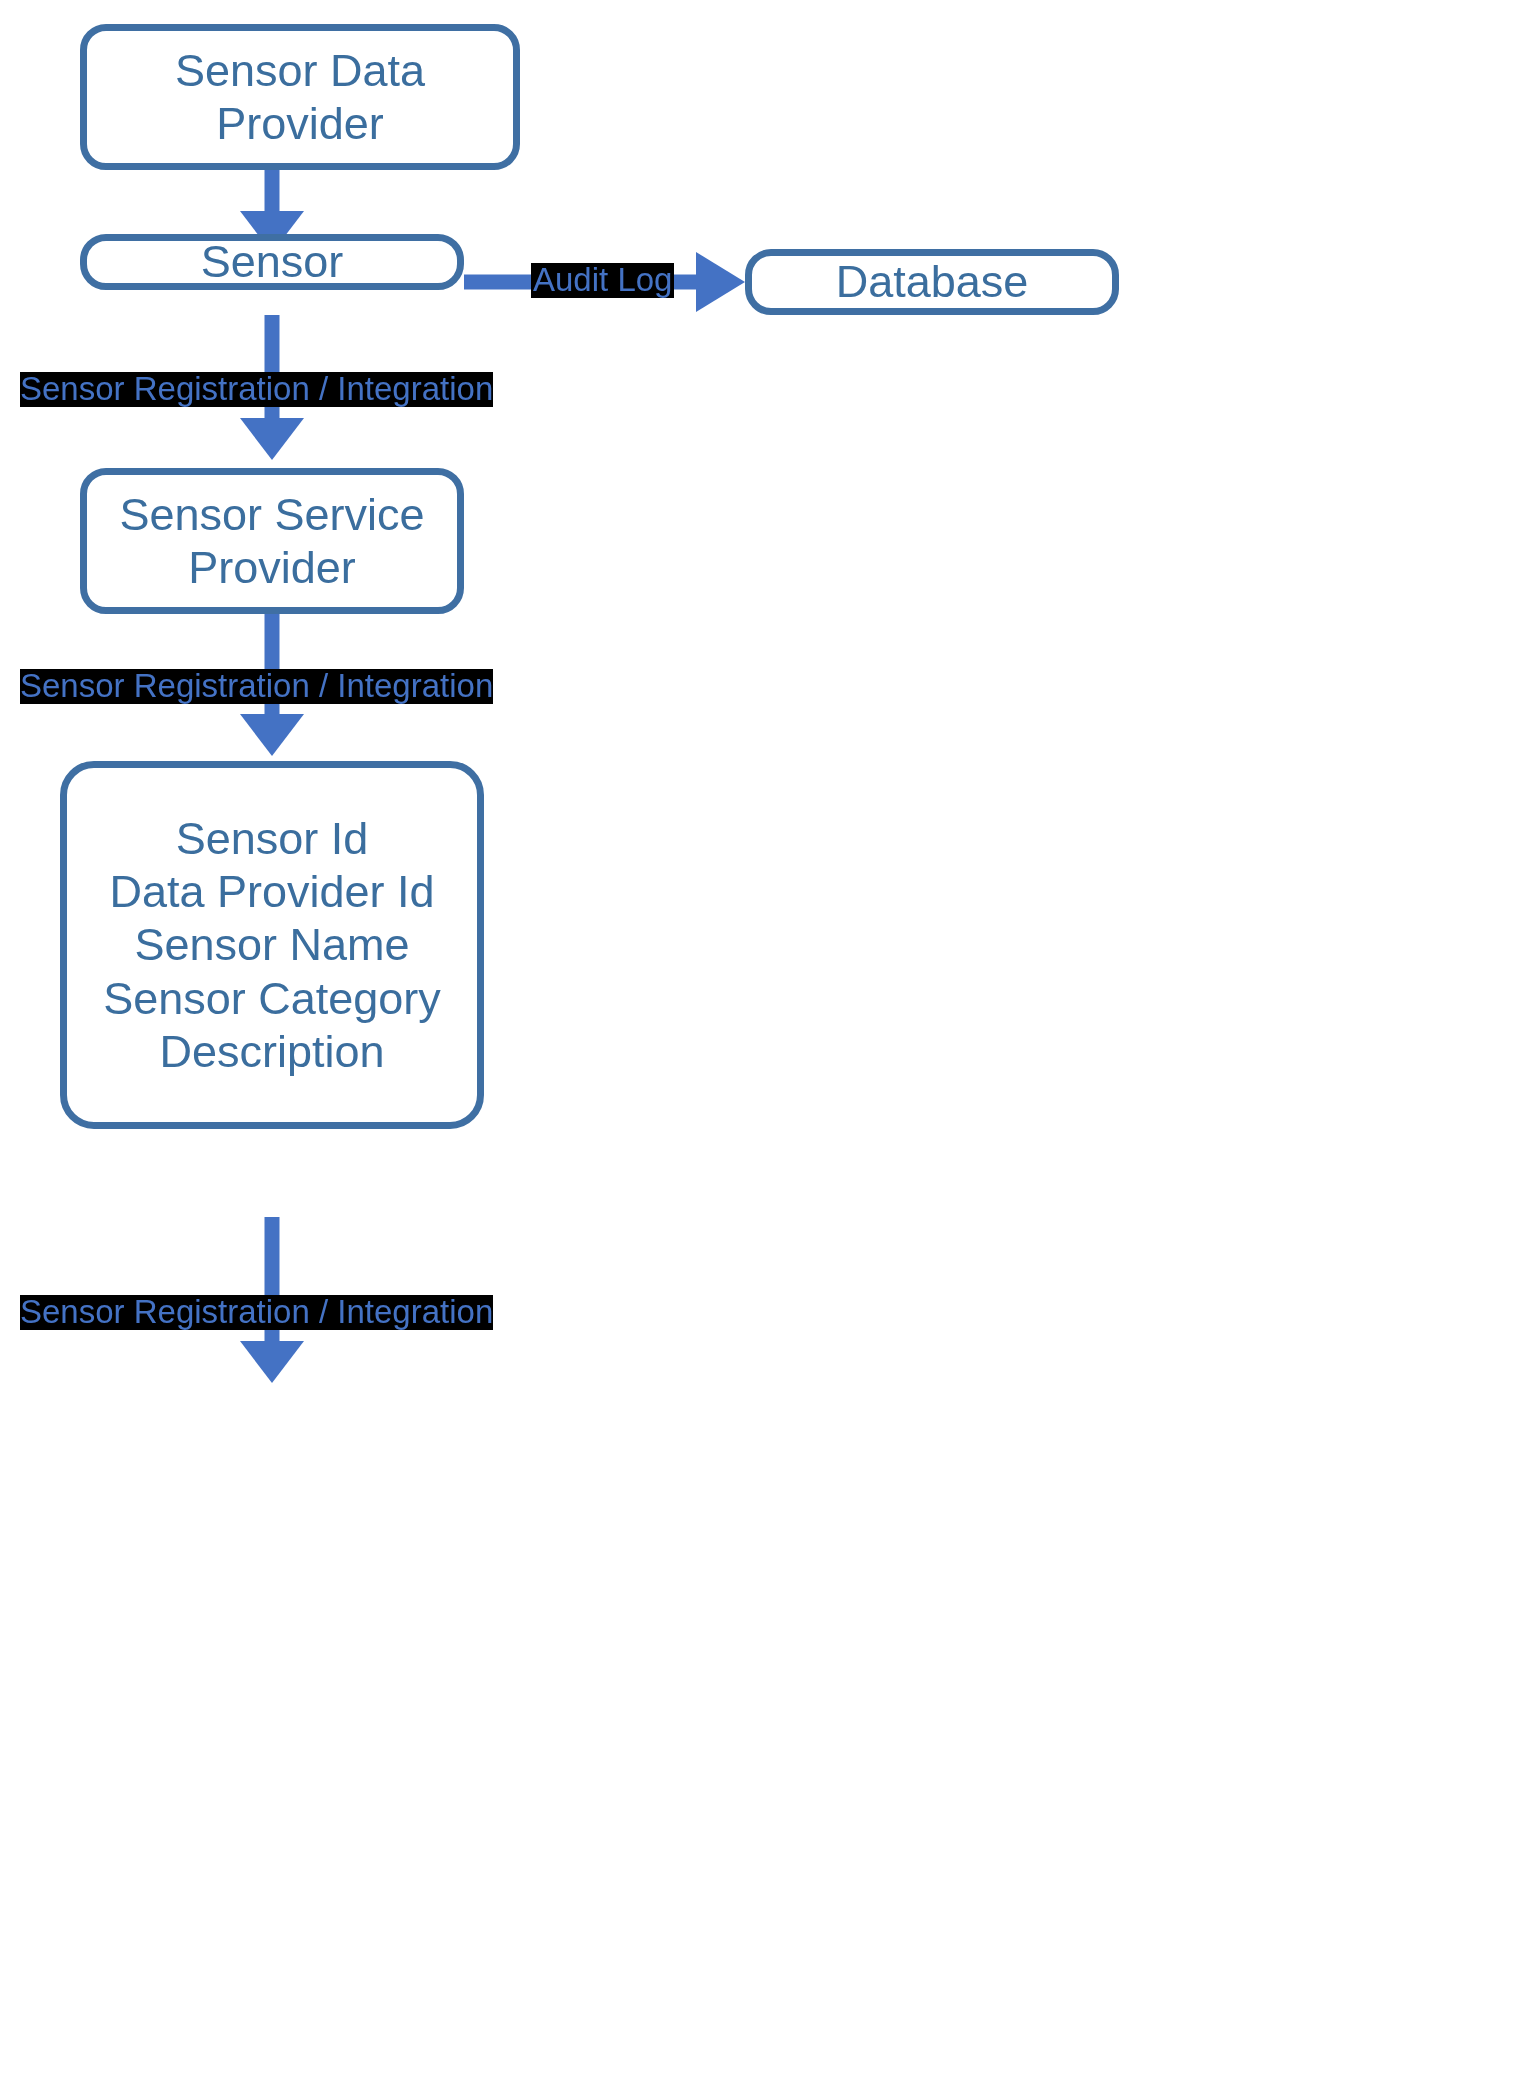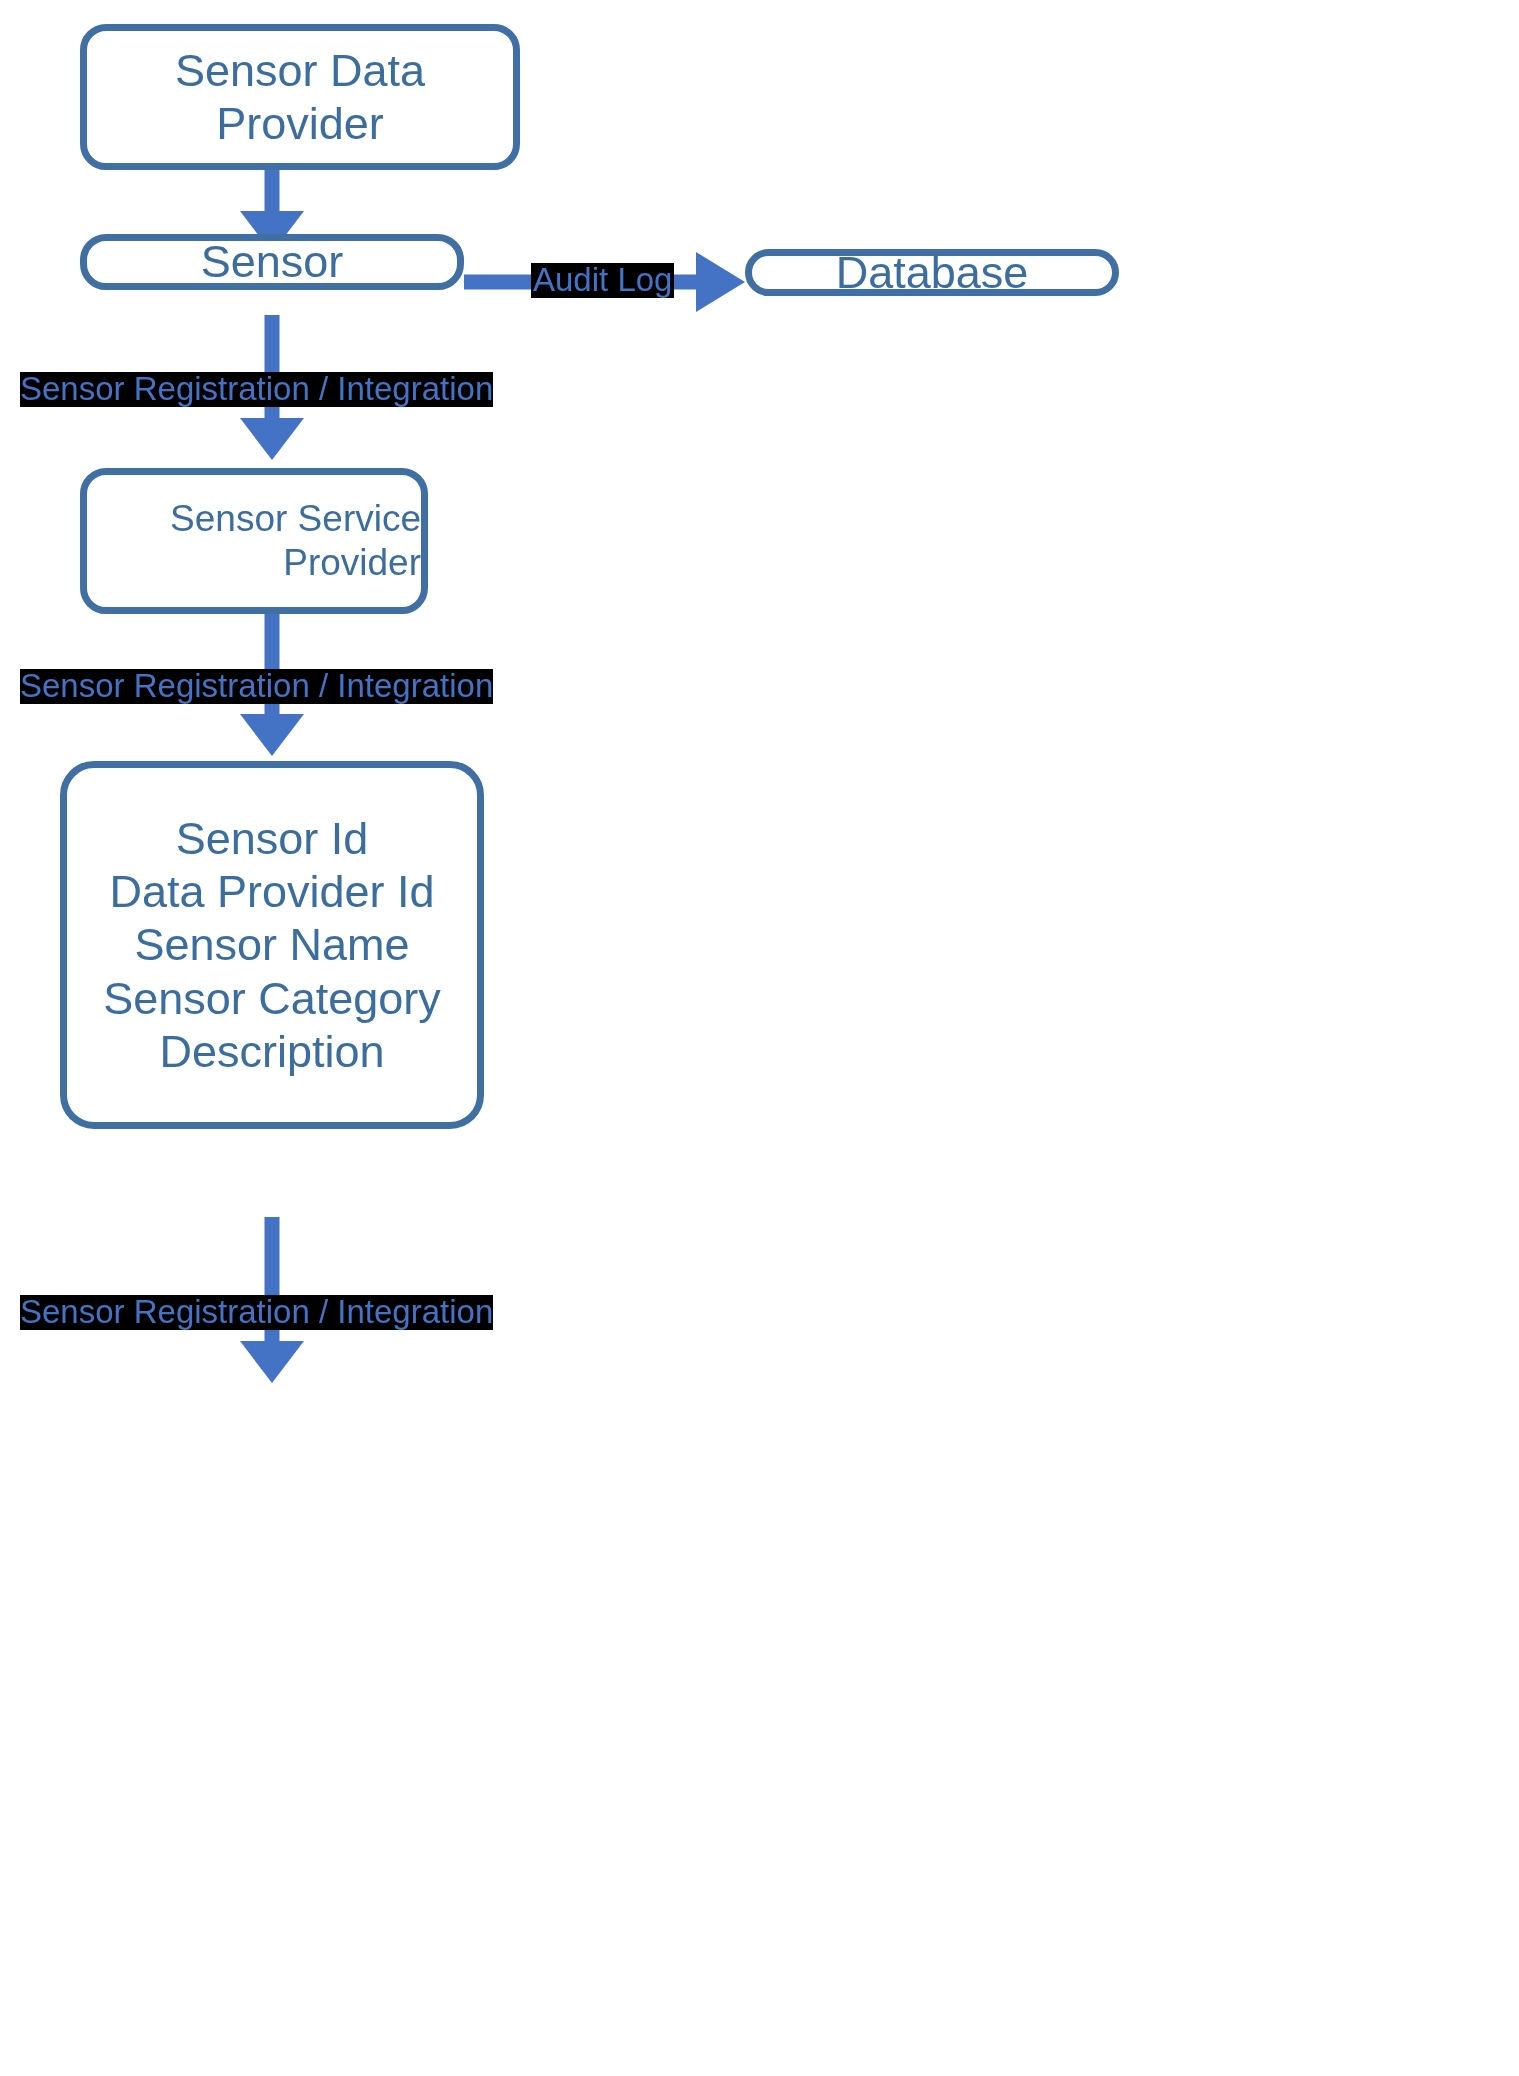--- a/index.html
+++ b/index.html
@@ -49,28 +49,27 @@
     font-size: 45px;
     justify-content: center;
   }
   #node-sensor {
     left: 80px;  top: 234px;
     width: 384px; height: 56px;
     font-size: 45px;
   }
   #node-database {
     left: 745px; top: 249px;
-    width: 374px; height: 47px;
+    width: 374px; height: 66px;
     font-size: 45px;
   }
   #node-sensor-service-provider {
     left: 80px;  top: 468px;
-    width: 348px; height: 146px;
-    font-size: 37px;
-    text-align: right;
+    width: 384px; height: 146px;
+    font-size: 45px;
   }
   #node-sensor-attributes {
     left: 60px;  top: 761px;
     width: 424px; height: 368px;
     font-size: 45px;
     border-radius: 34px;
     align-items: center;
   }
   #node-blockchain-smart-contract {
     left: 80px;  top: 1404px;

